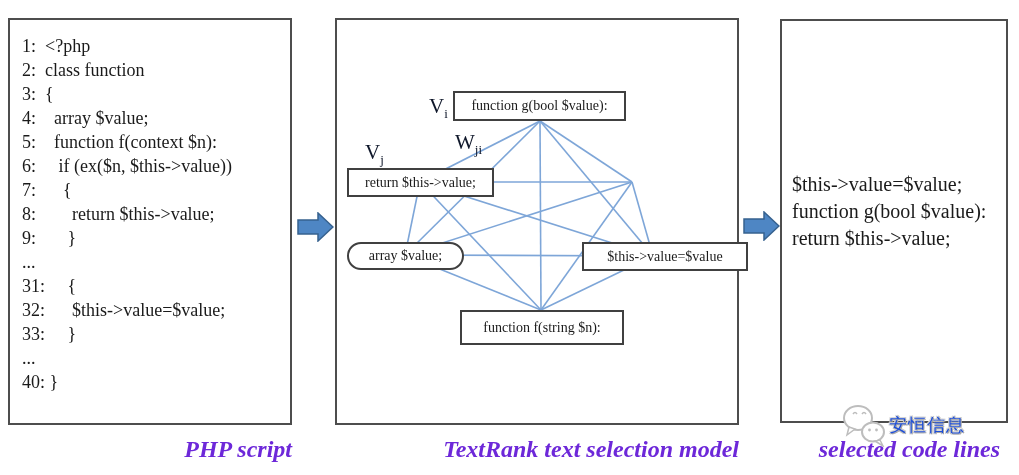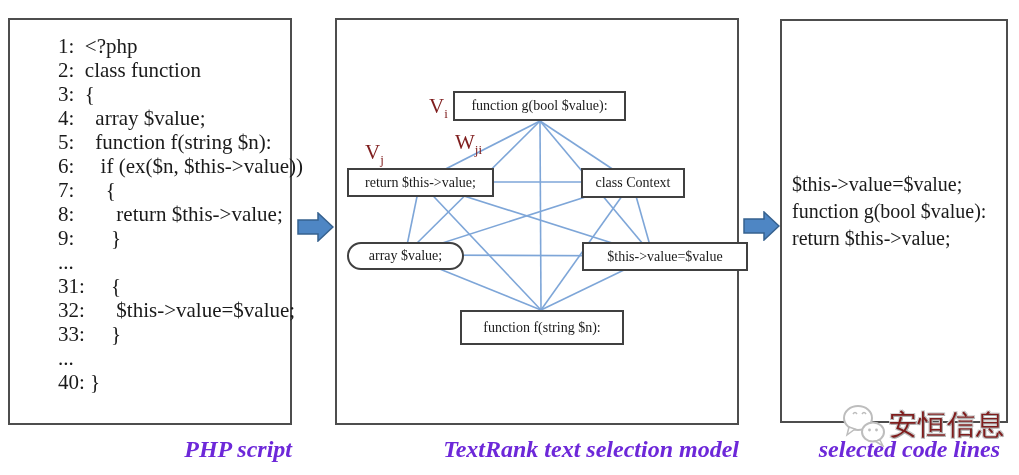--- a/index.html
+++ b/index.html
@@ -6,36 +6,36 @@
   html,body { width:1019px; height:475px; background:#ffffff; overflow:hidden; }
   body { position:relative; font-family:"Liberation Serif", serif; color:#1a1a1a; }
 
   .panel { position:absolute; border:2px solid #4d4d4d; background:#ffffff; }
   #php-panel   { left:8px;   top:18px; width:284px; height:407px; }
   #model-panel { left:335px; top:18px; width:404px; height:407px; }
   #sel-panel   { left:780px; top:19px; width:228px; height:404px; }
 
   
   #php-code { padding:14px 0 0 12px; }
-  .code-line { font-size:21px; line-height:24px; white-space:pre;margin-left:36px; }
+  .code-line { font-size:18px; line-height:24px; white-space:pre; }
 
   
   #edges { position:absolute; left:0; top:0; width:400px; height:403px; }
   #edges line { stroke:#7ea6d8; stroke-width:1.6; }
   .gnode { position:absolute; border:2px solid #404040; background:#ffffff;
            font-size:14px; text-align:center; display:flex; align-items:center;
            justify-content:center; white-space:nowrap; }
   #node-g     { left:116px; top:71px;  width:173px; height:30px; }
   #node-ret   { left:10px;  top:148px; width:147px; height:29px; }
   #node-class { left:244px; top:148px; width:104px; height:30px; }
   #node-array { left:10px;  top:222px; width:117px; height:28px;border-radius:14px; }
   #node-this  { left:245px; top:222px; width:166px; height:29px; }
   #node-f     { left:123px; top:290px; width:164px; height:35px; }
 
-  .vlabel { position:absolute; font-size:21px; color:#7f1d1d; }
+  .vlabel { position:absolute; font-size:21px; color:#0f172a; }
   .vlabel sub { font-size:13px; }
   #label-vi  { left:92px;  top:74px;  }
   #label-vj  { left:28px;  top:120px; }
   #label-wji { left:118px; top:110px; }
 
   
   #sel-lines { position:absolute; left:10px; top:150px; }
   .sel-line { font-size:20px; line-height:27px; white-space:pre; }
 
   
@@ -46,35 +46,35 @@
   
   .caption { position:absolute; top:436px; font-weight:bold; font-style:italic;
              font-size:24px; text-align:right; color:#6d28d9; }
   #cap-php   { left:8px;   width:284px; }
   #cap-model { left:335px; width:404px; }
   #cap-sel   { left:772px; width:228px;font-style:italic; }
 
   
   #watermark { position:absolute; left:841px; top:400px; width:170px; height:50px;
                display:flex; align-items:center; z-index:5; }
-  #wm-text { font-family:"DejaVu Sans", sans-serif; font-size:28px; letter-spacing:1px;
-             color:#7f1d1d;
+  #wm-text { font-family:"DejaVu Sans", sans-serif; font-size:18px; letter-spacing:1px;
+             color:#1d4ed8;
              text-shadow:1px 1px 0 #a6a6a6, -1px -1px 0 #d9d9d9,
                          1px -1px 0 #c4c4c4, -1px 1px 0 #c4c4c4; }
 </style>
 </head>
 <body>
 
 <div class="panel" id="php-panel">
   <div id="php-code">
     <div class="code-line">1:  &lt;?php</div>
     <div class="code-line">2:  class function</div>
     <div class="code-line">3:  {</div>
     <div class="code-line">4:    array $value;</div>
-    <div class="code-line">5:    function f(string $n):</div>
+    <div class="code-line">5:    function f(context $n):</div>
     <div class="code-line">6:     if (ex($n, $this-&gt;value))</div>
     <div class="code-line">7:      {</div>
     <div class="code-line">8:        return $this-&gt;value;</div>
     <div class="code-line">9:       }</div>
     <div class="code-line">...</div>
     <div class="code-line">31:     {</div>
     <div class="code-line">32:      $this-&gt;value=$value;</div>
     <div class="code-line">33:     }</div>
     <div class="code-line">...</div>
     <div class="code-line">40: }</div>
@@ -99,21 +99,20 @@
     <line x1="295" y1="162" x2="68" y2="235"></line>
     <line x1="295" y1="162" x2="316" y2="236"></line>
     <line x1="295" y1="162" x2="204" y2="290"></line>
     <line x1="68" y1="235" x2="316" y2="236"></line>
     <line x1="68" y1="235" x2="204" y2="290"></line>
     <line x1="316" y1="236" x2="204" y2="290"></line>
   </svg>
 
   <div class="gnode" id="node-g">function g(bool $value):</div>
   <div class="gnode" id="node-ret">return $this-&gt;value;</div>
-  <div class="gnode" id="node-class">class Context</div>
   <div class="gnode" id="node-array">array $value;</div>
   <div class="gnode" id="node-this">$this-&gt;value=$value</div>
   <div class="gnode" id="node-f">function f(string $n):</div>
 
   <div class="vlabel" id="label-vi"><span>V</span><sub>i</sub></div>
   <div class="vlabel" id="label-vj"><span>V</span><sub>j</sub></div>
   <div class="vlabel" id="label-wji"><span>W</span><sub>ji</sub></div>
 </div>
 
 <svg class="block-arrow" id="arrow2" viewBox="0 0 37 30">

